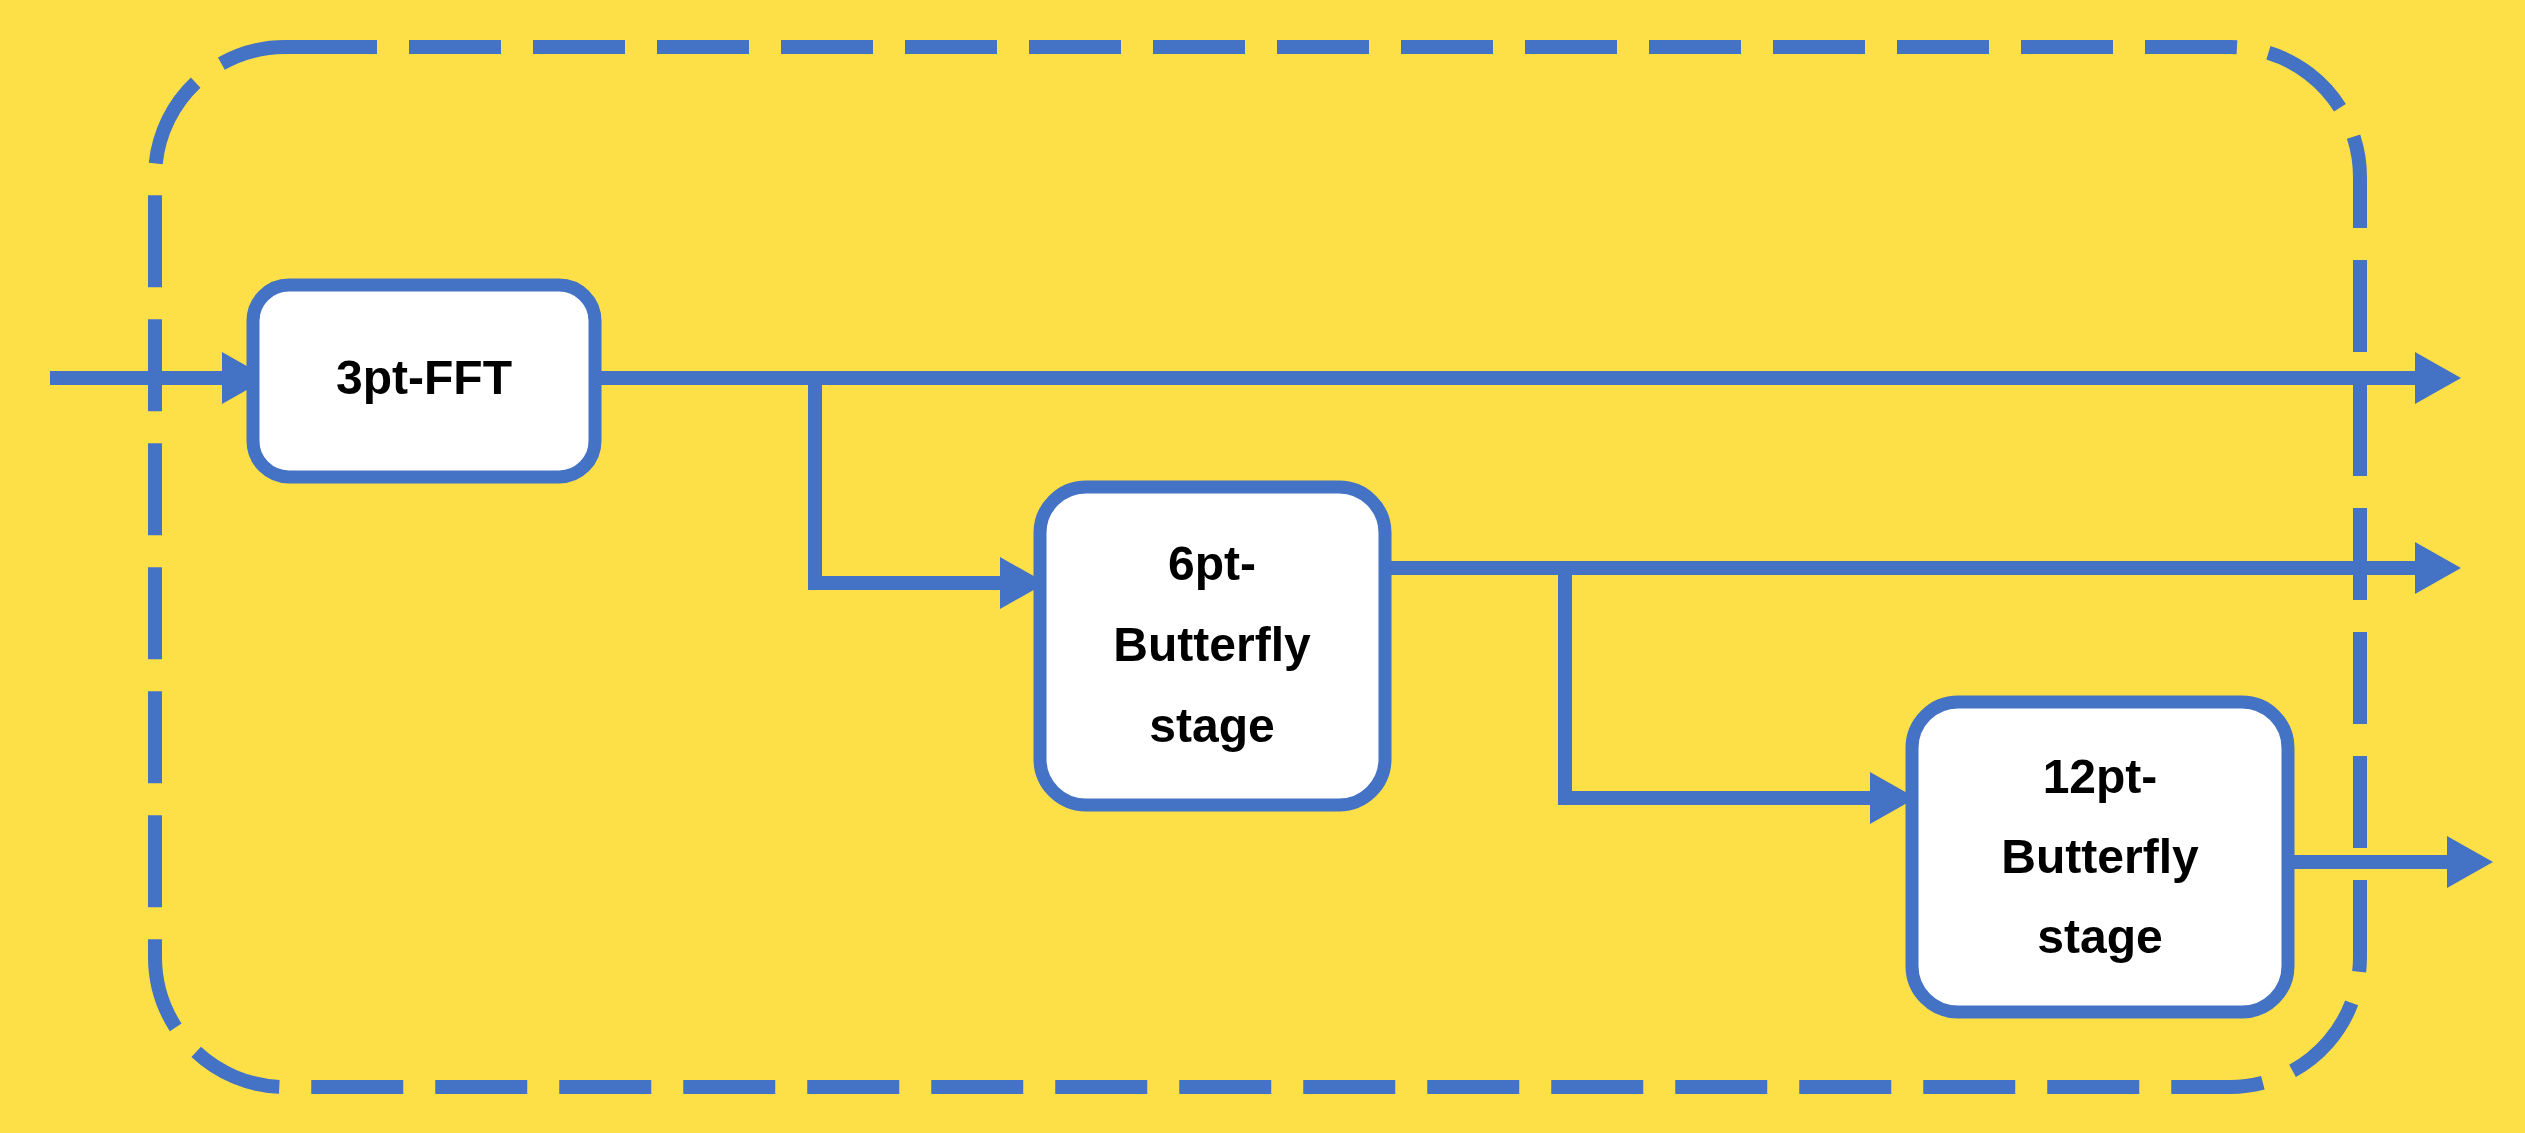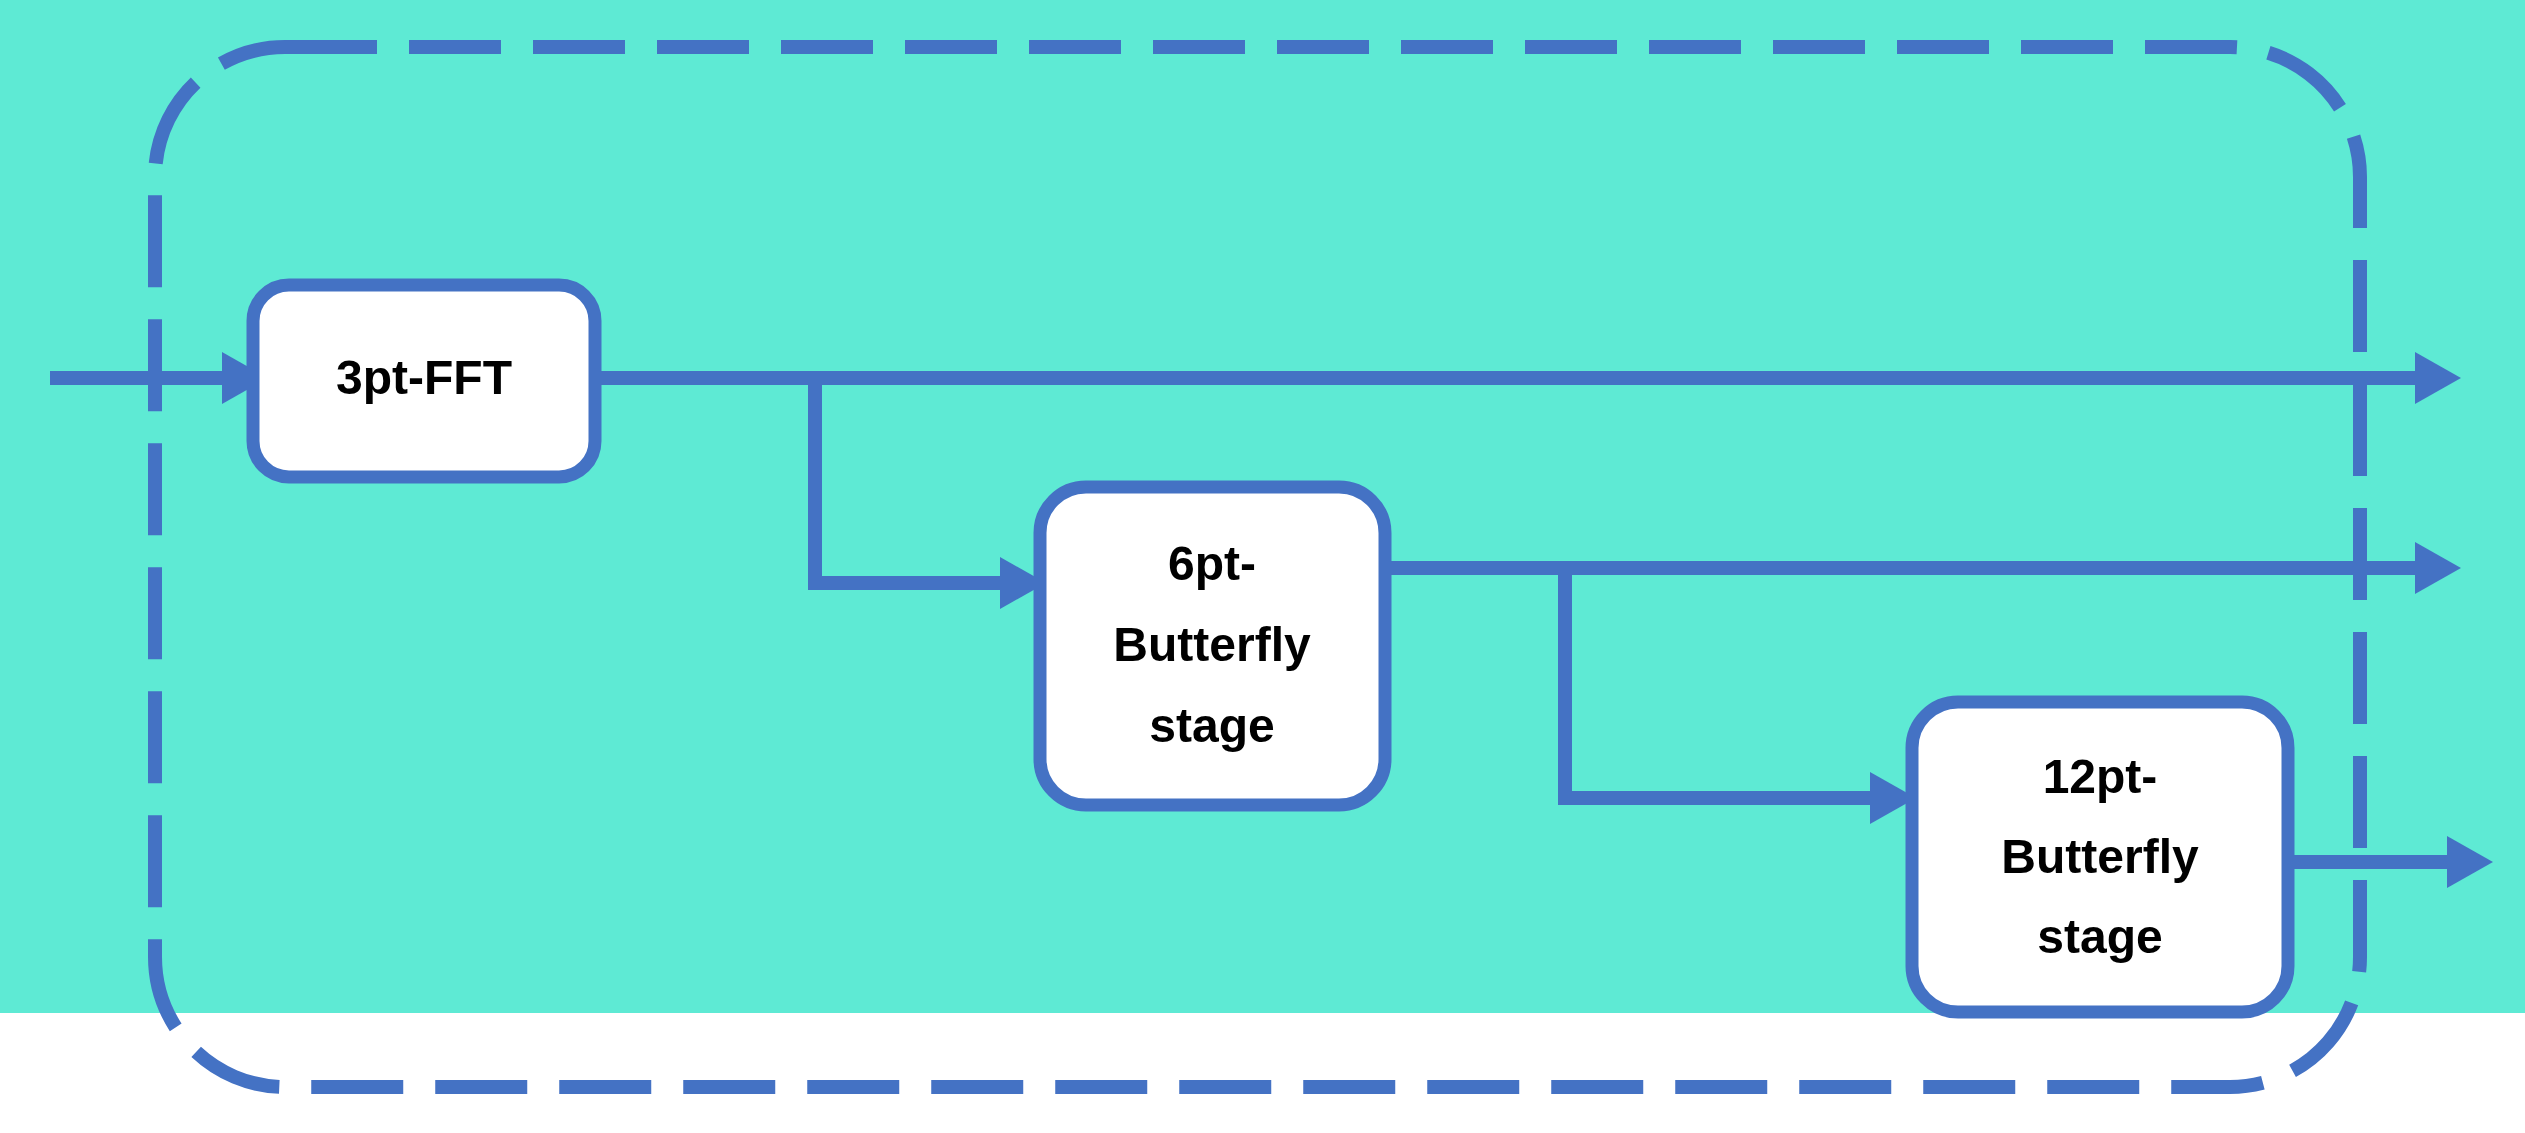--- a/index.html
+++ b/index.html
@@ -9,22 +9,22 @@
   }
   body {
     width: 2525px;
     height: 1133px;
     overflow: hidden;
     font-family: "Liberation Sans", sans-serif;
   }
   #diagram-root {
     position: relative;
     width: 2525px;
-    height: 1013px;
-    background: #5eead4;
+    height: 1133px;
+    background: #fde047;
   }
   #diagram-svg {
     position: absolute;
     top: 0;
     left: 0;
     width: 2525px;
     height: 1133px;
     display: block;
   }
   .block-label {

